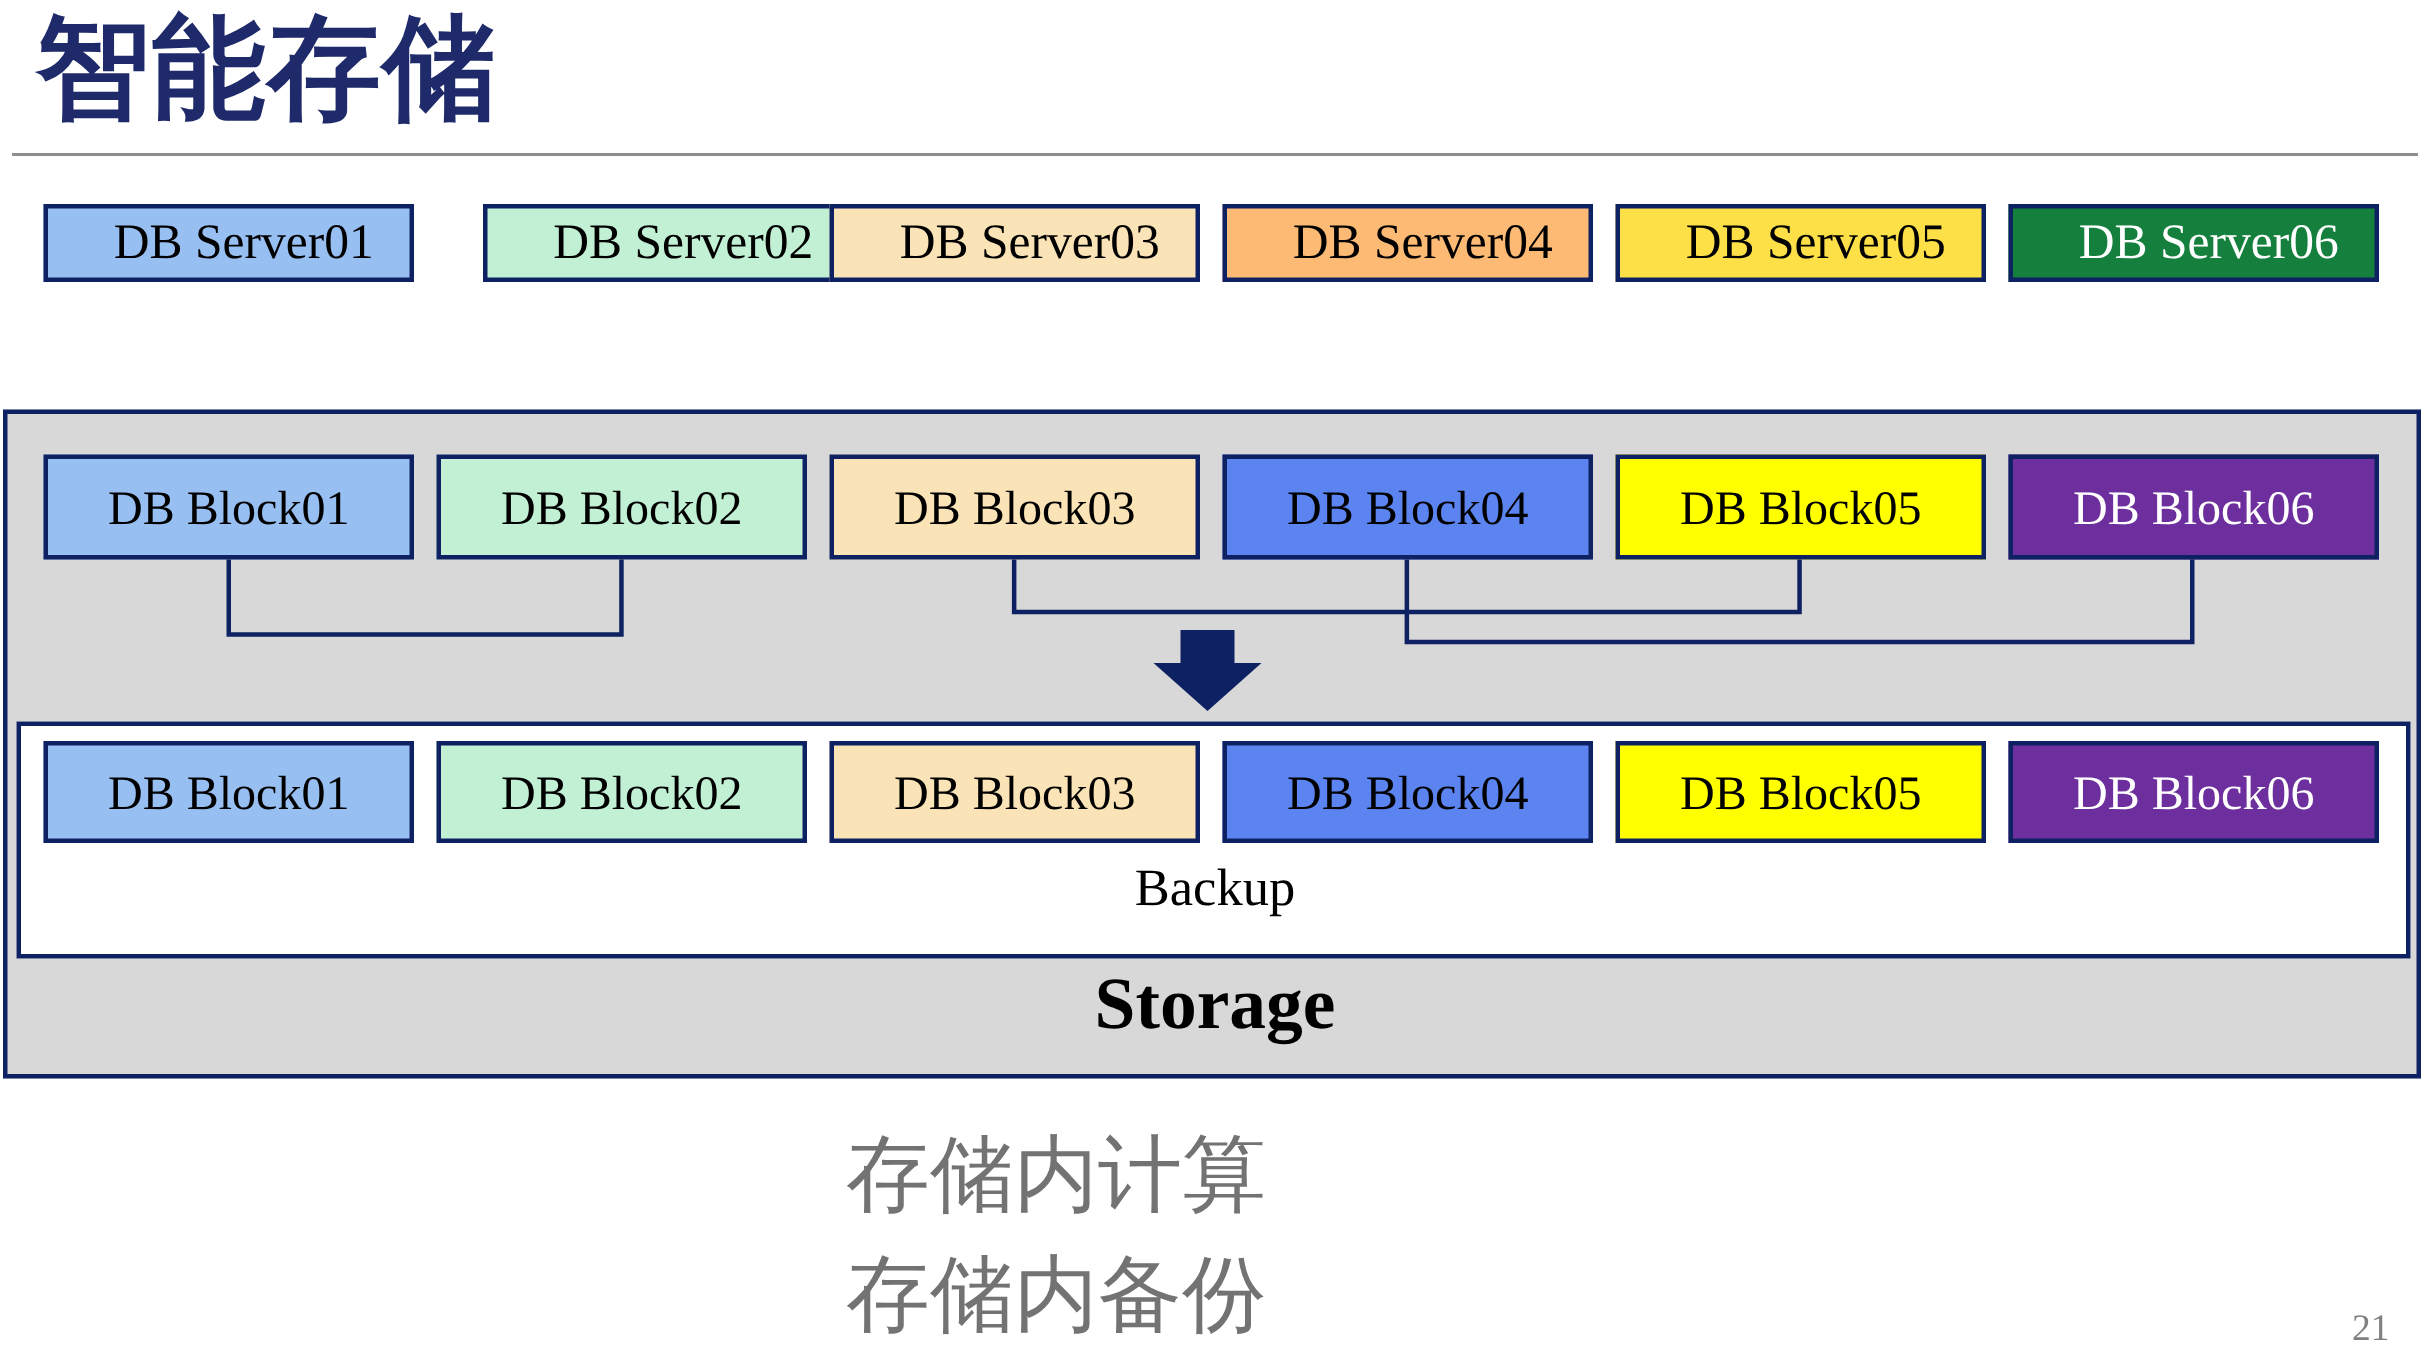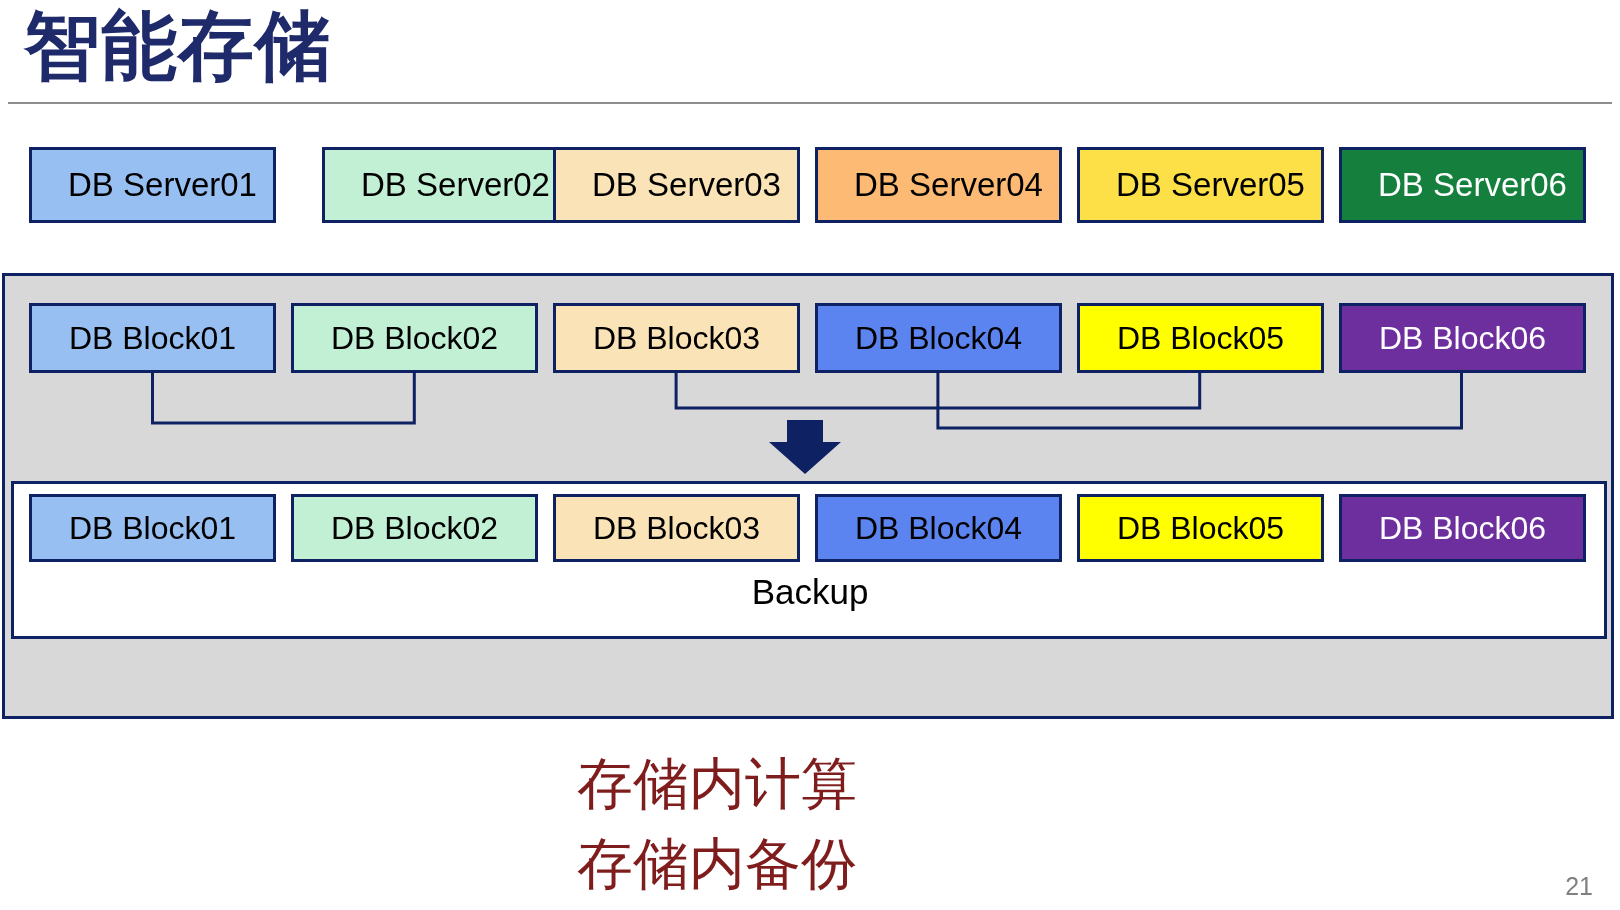--- a/index.html
+++ b/index.html
@@ -5,36 +5,36 @@
   :root{
     --navy:#0e2162;
     --title:#1f2a6b;
     --divider:#8e8e8e;
     --panel:#d8d8d8;
     --pagenum:#808080;
   }
   html,body{margin:0;padding:0;background:#fff;}
   .slide{
     position:relative;width:1620px;height:910px;background:#fff;overflow:hidden;
-    font-family:Liberation Sans, sans-serif;color:#000;
+    font-family:Liberation Serif, serif;color:#000;
   }
   
   .title{
     position:absolute;left:24px;top:-4px;font-size:76px;font-weight:bold;
     color:var(--title);letter-spacing:1px;line-height:100px;
   }
   .divider{position:absolute;left:8px;top:102px;width:1604px;height:2px;background:var(--divider);}
 
   
   .box{
     position:absolute;width:247px;box-sizing:border-box;border:3px solid var(--navy);
     display:flex;align-items:center;justify-content:center;white-space:nowrap;
   }
   .pos-0{left:29px}.pos-1{left:291px}.pos-2{left:553px}.pos-3{left:815px}.pos-4{left:1077px}.pos-5{left:1339px}
-  #server-row .box{top:147px;height:76px;font-size:33px;padding-left:20px;}
+  #server-row .box{top:136px;height:52px;font-size:33px;padding-left:20px;}
   #blocks-top .box{top:303px;height:70px;font-size:32px;}
   #blocks-bottom .box{top:494px;height:68px;font-size:32px;}
 
   
   .storage-panel{
     position:absolute;left:2px;top:273px;width:1612px;height:446px;box-sizing:border-box;
     background:var(--panel);border:3px solid var(--navy);
   }
   .backup-box{
     position:absolute;left:11px;top:481px;width:1596px;height:158px;box-sizing:border-box;
@@ -48,21 +48,21 @@
     position:absolute;left:0;top:640px;width:1620px;text-align:center;
     font-size:49px;font-weight:bold;color:#000;
   }
 
   
   .overlay{position:absolute;left:0;top:0;width:1620px;height:910px;pointer-events:none;}
 
   
   .caption{
     position:absolute;left:0;top:744px;width:1408px;text-align:center;
-    font-size:56px;line-height:80px;color:#7f1d1d;padding-left:13px;
+    font-size:56px;line-height:80px;color:#737373;
   }
   .page-number{
     position:absolute;right:27px;top:872px;font-size:25px;color:var(--pagenum);
   }
 </style>
 </head>
 <body>
 
 <div class="slide">
 
@@ -99,20 +99,21 @@
   <div class="backup-box"></div>
   <div id="blocks-bottom">
       <div class="box pos-0" style="background: rgb(152, 191, 242); color: rgb(0, 0, 0);">DB Block01</div>
       <div class="box pos-1" style="background: rgb(193, 240, 213); color: rgb(0, 0, 0);">DB Block02</div>
       <div class="box pos-2" style="background: rgb(250, 227, 182); color: rgb(0, 0, 0);">DB Block03</div>
       <div class="box pos-3" style="background: rgb(92, 132, 241); color: rgb(0, 0, 0);">DB Block04</div>
       <div class="box pos-4" style="background: rgb(255, 255, 0); color: rgb(0, 0, 0);">DB Block05</div>
       <div class="box pos-5" style="background: rgb(109, 47, 158); color: rgb(255, 255, 255);">DB Block06</div>
     </div>
   <div class="backup-label">Backup</div>
+  <div class="storage-label">Storage</div>
 
   <div class="caption">
     <div>存储内计算</div>
     <div>存储内备份</div>
   </div>
 
   <div class="page-number">21</div>
 </div>
 
 </body></html>

